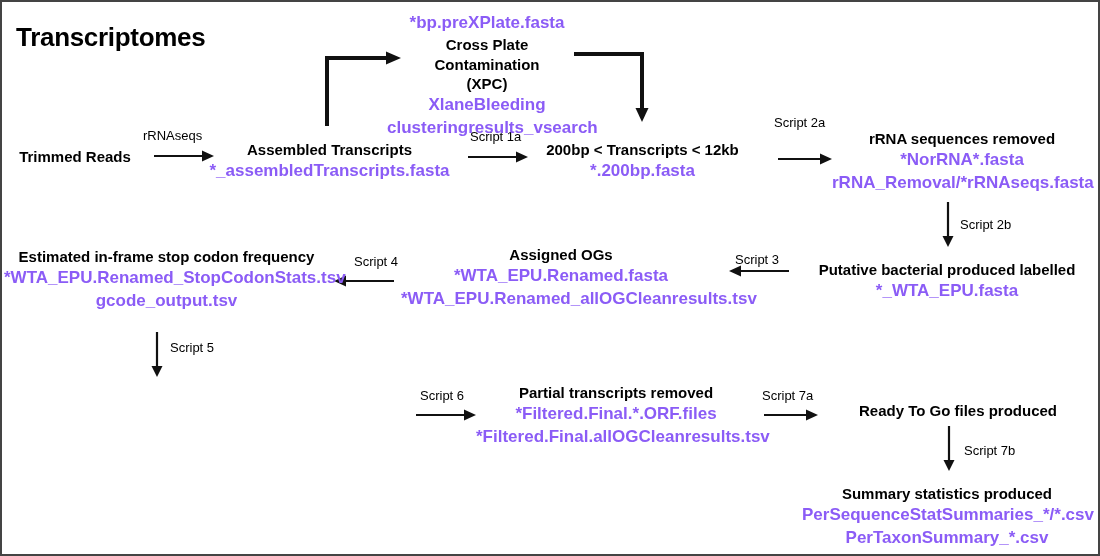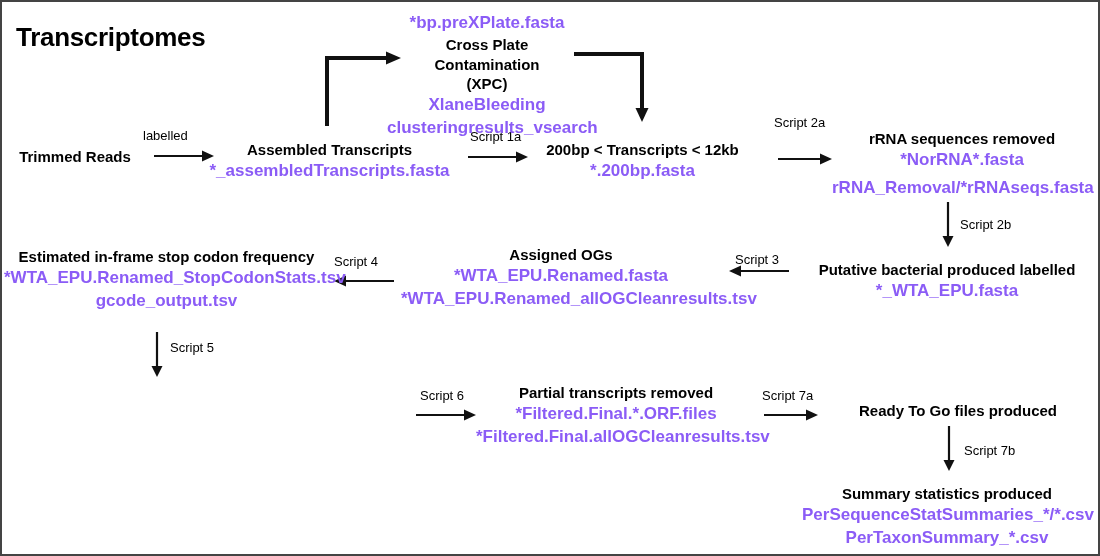--- a/index.html
+++ b/index.html
@@ -59,21 +59,21 @@
 <body>
 
 <div id="canvas">
 
   <div class="abs node" style="left:0px; top:145px; width:146px;">
     <div class="node-title">Trimmed Reads</div>
   </div>
 
   <div class="abs page-title" style="left:14px; top:20px;">Transcriptomes</div>
 
-  <div class="abs script-label" style="left:141px; top:126px;">labelled</div>
+  <div class="abs script-label" style="left:141px; top:126px;">rRNAseqs</div>
   <svg class="abs arrow" style="left:152px; top:147px;" width="62" height="14">
     <line x1="0" y1="7" x2="48" y2="7" stroke-width="2.2"></line>
     <polygon points="48,1.5 60,7 48,12.5"></polygon>
   </svg>
 
   <div class="abs node" style="left:205px; top:138px; width:245px;">
     <div class="node-title">Assembled Transcripts</div>
     <div class="node-file">*_assembledTranscripts.fasta</div>
   </div>
 
@@ -90,21 +90,21 @@
 
   <div class="abs script-label" style="left:772px; top:113px;">Script 2a</div>
   <svg class="abs arrow" style="left:776px; top:150px;" width="56" height="14">
     <line x1="0" y1="7" x2="42" y2="7" stroke-width="2.2"></line>
     <polygon points="42,1.5 54,7 42,12.5"></polygon>
   </svg>
 
   <div class="abs node" style="left:830px; top:127px; width:260px;">
     <div class="node-title">rRNA sequences removed</div>
     <div class="node-file">*NorRNA*.fasta</div>
-    <div class="node-file" style="margin-top:5px;">rRNA_Removal/*rRNAseqs.fasta</div>
+    <div class="node-file" style="">rRNA_Removal/*rRNAseqs.fasta</div>
   </div>
 
   <div class="abs node" style="left:385px; top:10px; width:200px;">
     <div class="node-file">*bp.preXPlate.fasta</div>
     <div class="node-title">Cross Plate</div>
     <div class="node-title">Contamination</div>
     <div class="node-title">(XPC)</div>
     <div class="node-file">XlaneBleeding</div>
     <div class="node-file">clusteringresults_vsearch</div>
   </div>
@@ -135,21 +135,21 @@
     <line x1="12" y1="7" x2="60" y2="7" stroke-width="2.2"></line>
     <polygon points="12,1.5 0,7 12,12.5"></polygon>
   </svg>
 
   <div class="abs node" style="left:399px; top:243px; width:320px;">
     <div class="node-title">Assigned OGs</div>
     <div class="node-file">*WTA_EPU.Renamed.fasta</div>
     <div class="node-file">*WTA_EPU.Renamed_allOGCleanresults.tsv</div>
   </div>
 
-  <div class="abs script-label" style="left:332px; top:252px;">Script 4</div>
+  <div class="abs script-label" style="left:352px; top:252px;">Script 4</div>
   <svg class="abs arrow" style="left:332px; top:272px;" width="62" height="14">
     <line x1="12" y1="7" x2="60" y2="7" stroke-width="2.2"></line>
     <polygon points="12,1.5 0,7 12,12.5"></polygon>
   </svg>
 
   <div class="abs node" style="left:2px; top:245px; width:325px;">
     <div class="node-title">Estimated in-frame stop codon frequency</div>
     <div class="node-file">*WTA_EPU.Renamed_StopCodonStats.tsv</div>
     <div class="node-file">gcode_output.tsv</div>
   </div>

